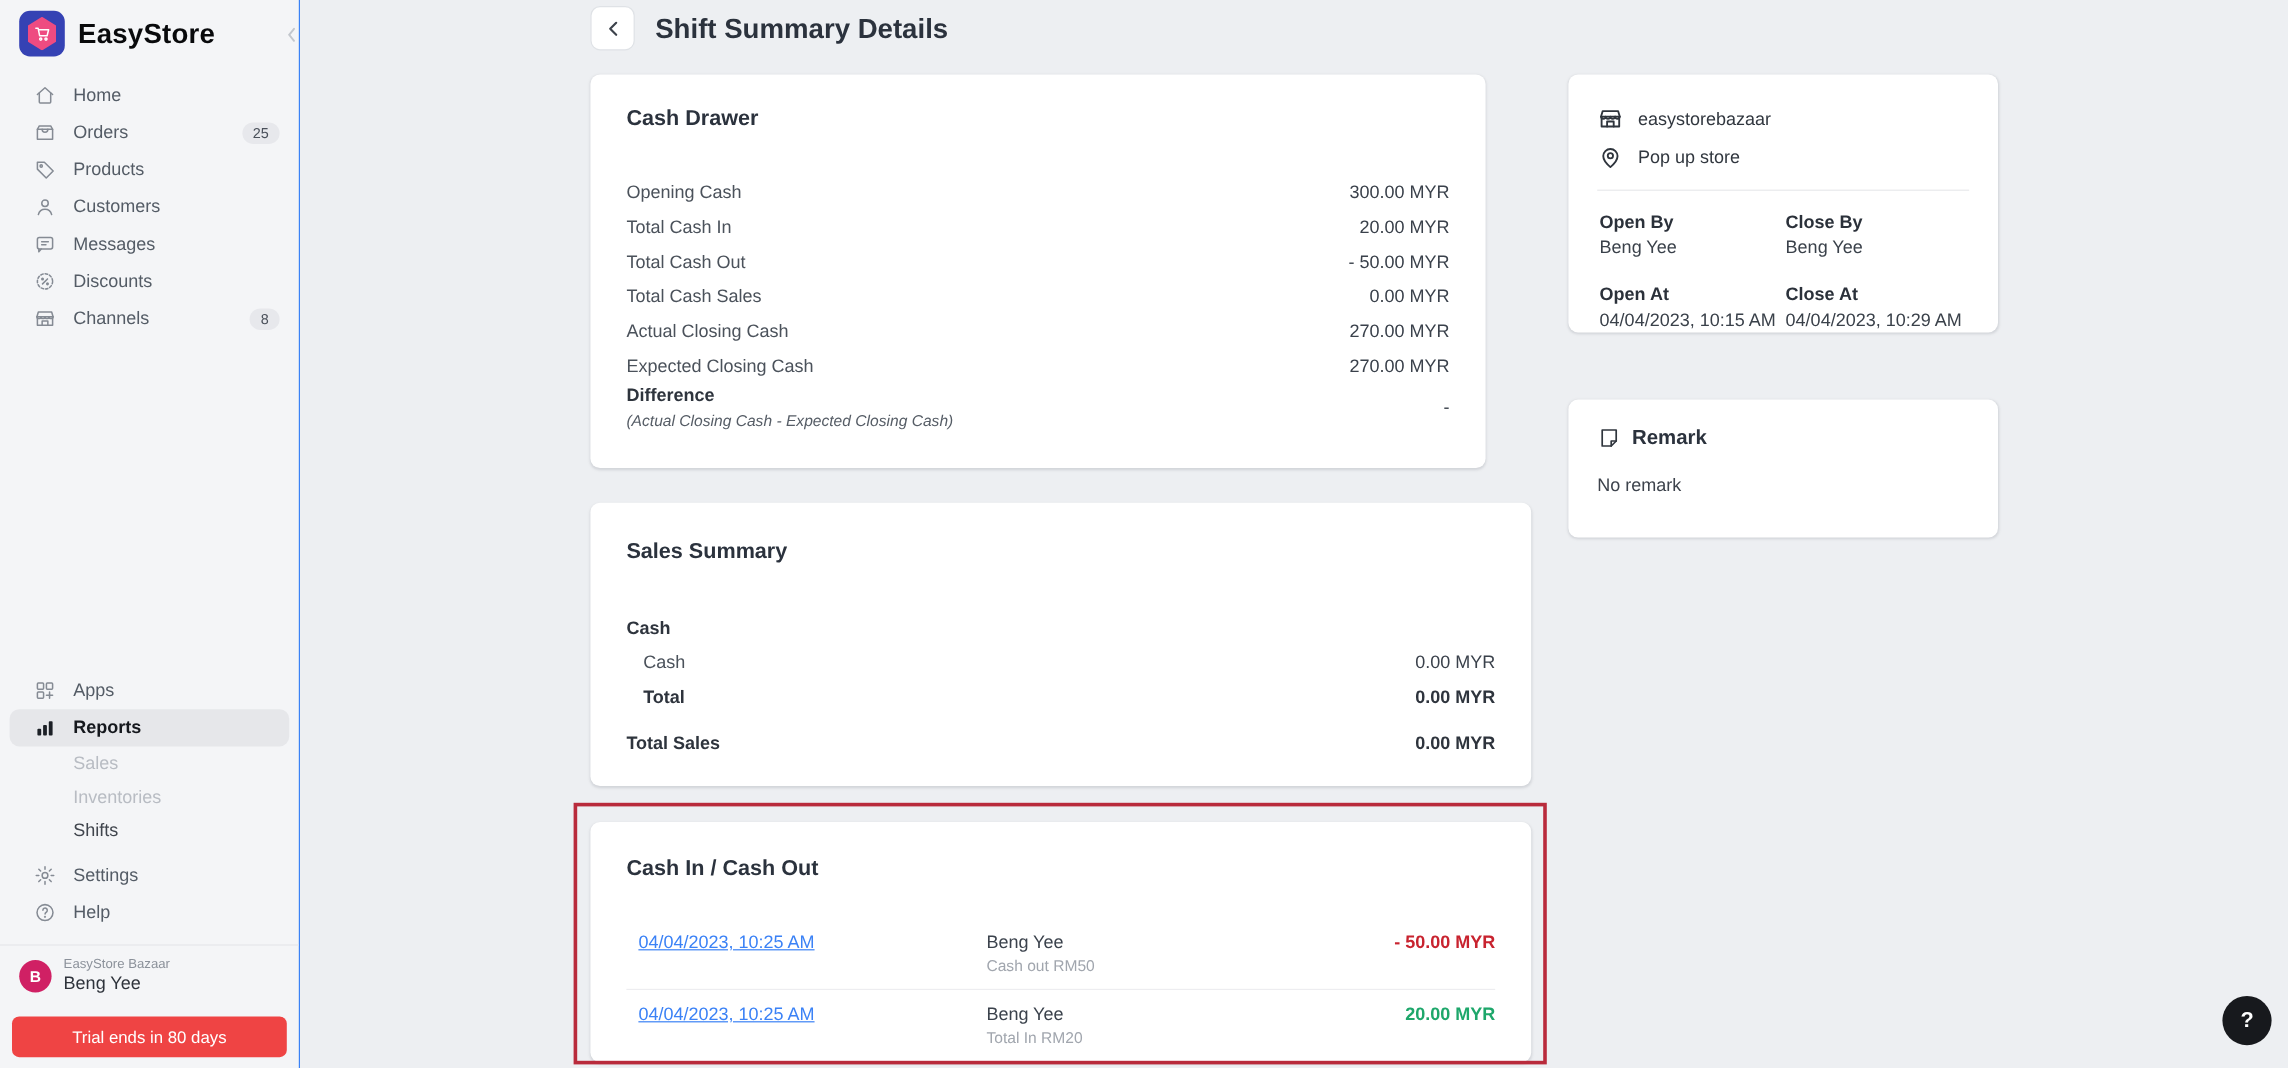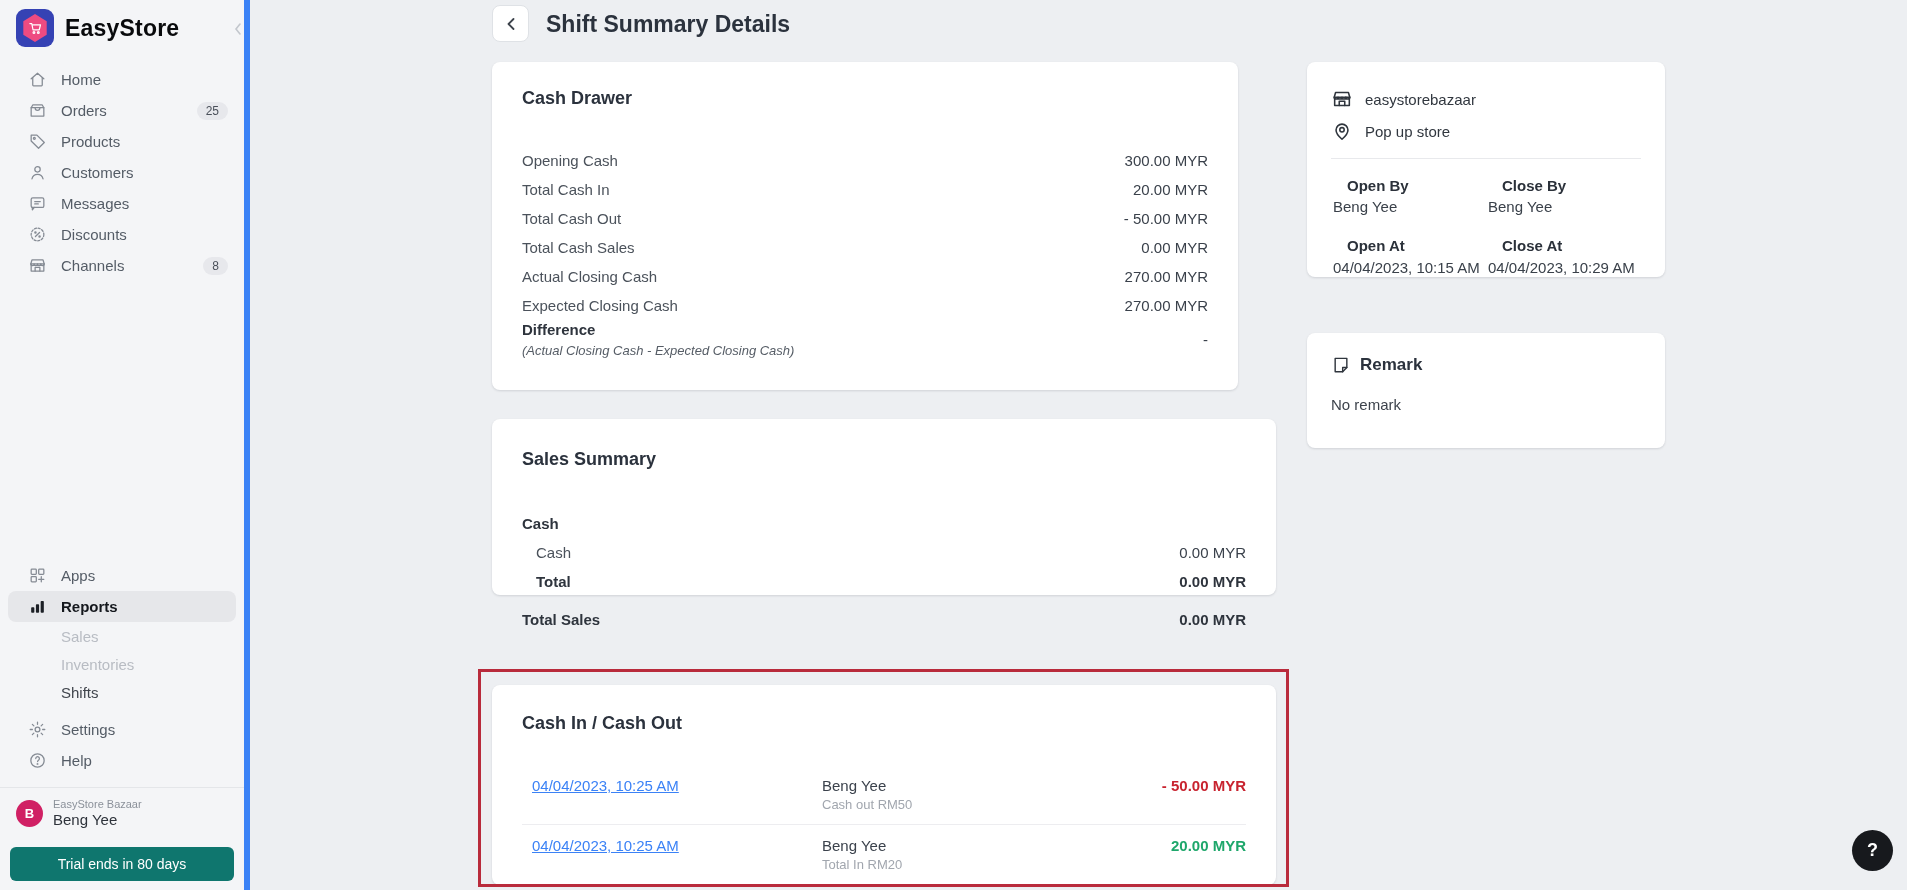--- a/index.html
+++ b/index.html
@@ -9,21 +9,21 @@
     position:relative;
     background:#edeff2;
     font-family:"Liberation Sans", sans-serif;
     color:#2c333e;
   }
   svg { display:block; }
 
   
   .sidebar {
     position:absolute; left:0; top:0; width:250px; height:890px;
-    background:#f4f5f7; border-right:6px solid #3b82f6;
+    background:#f4f5f7; border-right:1px solid #3b82f6;
   }
   .logo-row { height:56px; display:flex; align-items:center; padding:0 16px; gap:11px; position:relative; }
   .logo {
     width:38px; height:38px; border-radius:9px; background:#3542b4;
     display:flex; align-items:center; justify-content:center; flex:none;
   }
   .logo-hex {
     width:26px; height:28px; background:#ee4b81;
     clip-path:polygon(50% 0%, 95% 26%, 95% 74%, 50% 100%, 5% 74%, 5% 26%);
     display:flex; align-items:center; justify-content:center;
@@ -62,41 +62,41 @@
     padding:0 16px; cursor:pointer;
   }
   .avatar {
     width:27px; height:27px; border-radius:50%; background:#d02064; color:#fff;
     font-size:13px; font-weight:bold; display:flex; align-items:center; justify-content:center; flex:none;
   }
   .acct-store { font-size:11px; color:#8b919a; line-height:14px; }
   .acct-user { font-size:15px; color:#2e333b; line-height:18px; }
   .trial-btn {
     position:absolute; bottom:9px; left:10px; right:10px; height:34px;
-    background:#0f766e; border:none; border-radius:6px; color:#fff;
+    background:#ef4444; border:none; border-radius:6px; color:#fff;
     font-size:14px; font-family:inherit; cursor:pointer;
   }
 
   
   .back-btn {
     position:absolute; left:492px; top:5px; width:37px; height:37px;
     background:#fff; border:1px solid #dfe2e6; border-radius:8px;
     display:flex; align-items:center; justify-content:center; cursor:pointer;
   }
   .page-title { position:absolute; left:546px; top:11px; font-size:23px; font-weight:bold; color:#2b323d; }
 
   
   .card {
     position:absolute; background:#fff; border-radius:8px;
     box-shadow:0 1px 2px rgba(16,24,40,.05), 0 1px 3px rgba(16,24,40,.08);
   }
   .card-title { position:absolute; left:30px; font-size:18px; font-weight:bold; color:#2b323d; }
 
   .card-cash-drawer { left:492px; top:62px; width:746px; height:328px; }
-  .card-sales       { left:492px; top:419px; width:784px; height:176px; }
+  .card-sales       { left:492px; top:419px; width:784px; height:236px; }
   .card-cio         { left:492px; top:685px; width:784px; height:200px; }
   .card-shift-info  { left:1307px; top:62px; width:358px; height:215px; }
   .card-remark      { left:1307px; top:333px; width:358px; height:115px; }
 
   .kv-row {
     position:absolute; left:0; right:0; height:29px;
     display:flex; align-items:center; justify-content:space-between; padding:0 30px;
     font-size:15px;
   }
   .kv-row .k { color:#4b525b; }
@@ -124,21 +124,21 @@
   
   .annotation-box {
     position:absolute; left:478px; top:669px; width:811px; height:218px;
     border:3px solid #b92b3c; z-index:5; pointer-events:none;
   }
 
   
   .info-row { position:absolute; left:24px; display:flex; align-items:center; gap:12px; font-size:15px; color:#31373f; }
   .info-row .iicon { width:22px; height:22px; color:#2f353d; flex:none; }
   .info-divider { position:absolute; left:24px; right:24px; top:96px; border-top:1px solid #e8e9ec; }
-  .grid-label { position:absolute; font-size:15px; font-weight:bold; color:#2b313a;margin-left:14px; }
+  .grid-label { position:absolute; font-size:15px; font-weight:bold; color:#2b313a; }
   .grid-value { position:absolute; font-size:15px; color:#3a414a; }
   .gcol1 { left:26px; } .gcol2 { left:181px; }
 
   
   .remark-head { position:absolute; left:24px; top:22px; display:flex; align-items:center; gap:9px; }
   .remark-head .iicon { width:20px; height:20px; color:#2f353d; }
   .remark-title { font-size:17px; font-weight:bold; color:#2b323d; }
   .remark-body { position:absolute; left:24px; top:63px; font-size:15px; color:#3d434c; }
 
   

